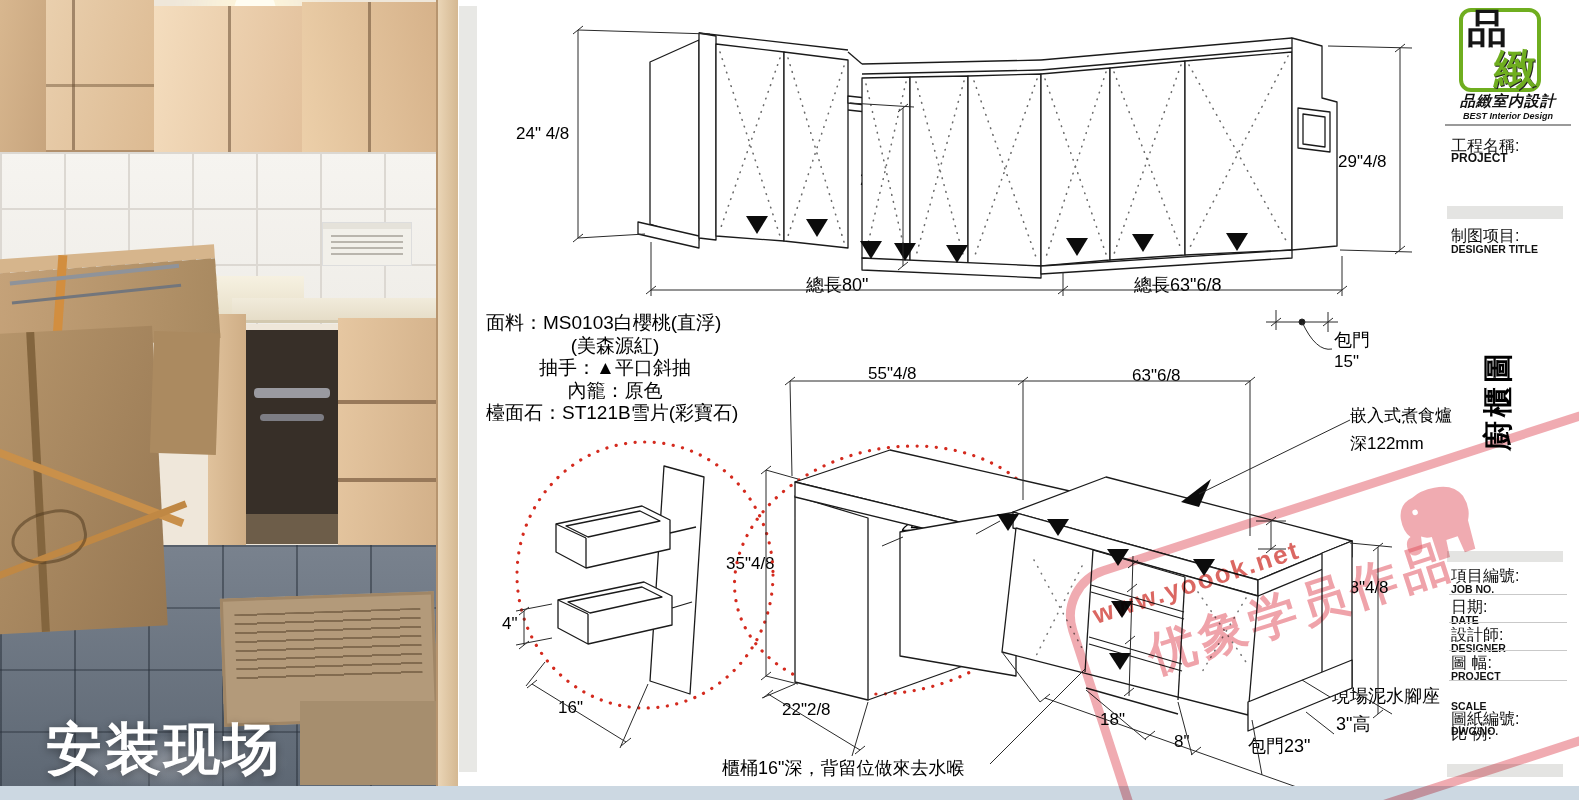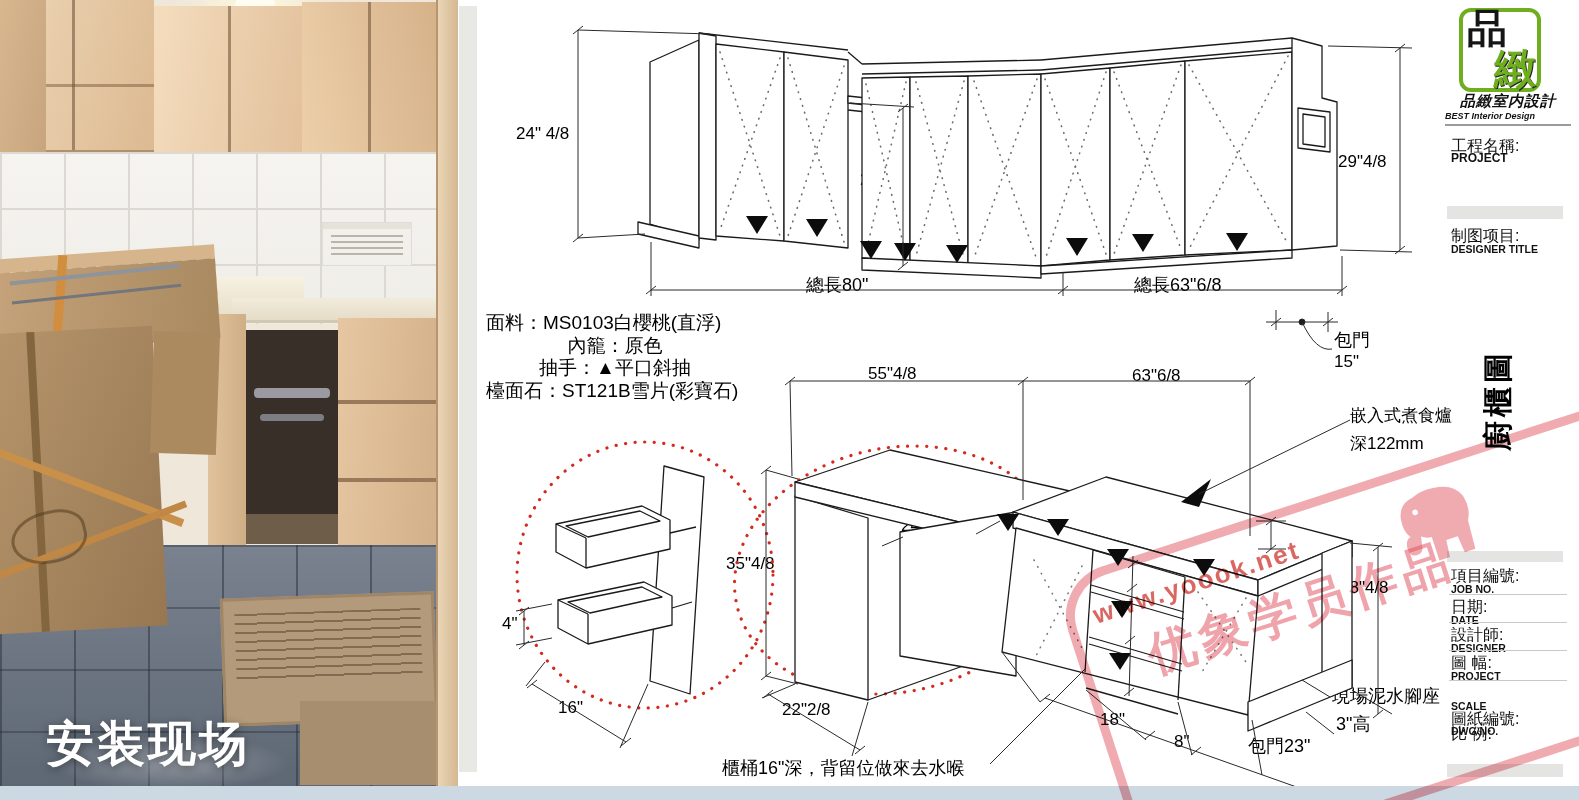--- a/index.html
+++ b/index.html
@@ -61,21 +61,21 @@
                     linear-gradient(180deg,#79828e,#5c6672);}
   .paper{position:absolute;left:222px;top:50px;width:214px;height:128px;background:#b39a7a;transform:rotate(-2deg);
          box-shadow:inset 0 0 0 3px #a08666;}
   .paper::after{content:"";position:absolute;left:14px;top:16px;right:14px;height:70px;
          background:repeating-linear-gradient(180deg,rgba(70,50,28,.45) 0 2px,transparent 2px 9px);}
   .paper2{position:absolute;left:300px;top:156px;width:137px;height:84px;background:#a68e6e;}
   .dust{position:absolute;left:50px;top:190px;width:240px;height:56px;border-radius:50%;
         background:radial-gradient(ellipse at center,rgba(205,205,210,.45),rgba(205,205,210,0) 70%);}
   .door-frame{position:absolute;left:436px;top:0;width:22px;height:800px;
         background:linear-gradient(90deg,#ead5b6,#d2b58e);border-left:2px solid #b7956f;}
-  .ph-caption{position:absolute;left:46px;top:712px;font-size:48px;font-weight:bold;color:#fff;
+  .ph-caption{position:absolute;left:46px;top:712px;font-size:56px;font-weight:bold;color:#fff;
         letter-spacing:3px;text-shadow:0 2px 8px rgba(0,0,0,.4);}
   
   .gray-strip{position:absolute;left:459px;top:6px;width:18px;height:766px;background:#e8e8e5;}
   .bottom-bar{position:absolute;left:0;top:786px;width:1579px;height:14px;background:#ccd8e2;}
   
   .dl{position:absolute;font-size:17px;color:#000;white-space:nowrap;}
   .cjk{font-size:18px;}
   .hob{font-size:17px;}
   .specs{position:absolute;left:486px;top:312px;width:258px;font-size:19px;color:#000;line-height:22.5px;}
   .specs .c{text-align:center;}
@@ -87,21 +87,21 @@
   .stamp-url{position:absolute;left:20px;top:20px;font-size:26px;letter-spacing:2px;color:rgba(205,45,38,.72);font-weight:bold;}
   .stamp-big{position:absolute;left:60px;top:60px;font-size:48px;font-weight:bold;letter-spacing:5px;color:rgba(226,88,100,.55);}
   .stamp-elephant{position:absolute;left:330px;top:0px;width:92px;height:102px;}
   
   .sb{position:absolute;left:1437px;top:0;width:142px;height:800px;background:transparent;color:#111;}
   .logo{position:absolute;left:22px;top:8px;width:74px;height:76px;border:4px solid #6fae1f;border-radius:12px;background:#fff;}
   .logo .c1{position:absolute;left:4px;top:-4px;font-size:40px;font-weight:bold;color:#151515;line-height:1;}
   .logo .c2{position:absolute;right:1px;bottom:-2px;font-size:42px;font-weight:bold;color:#6fae1f;line-height:1;
             text-shadow:1px 1px 0 #222;}
   .sb-co{position:absolute;left:0;top:92px;width:100%;text-align:center;font-size:15px;font-weight:bold;letter-spacing:1px;font-style:italic;}
-  .sb-en{position:absolute;left:8px;top:111px;width:126px;text-align:left;font-size:9px;font-weight:bold;
+  .sb-en{position:absolute;left:8px;top:111px;width:126px;text-align:center;font-size:9px;font-weight:bold;
          font-style:italic;padding-bottom:3px;border-bottom:2px solid #9a9a9a;}
   .f{position:absolute;left:14px;width:120px;}
   .fl{font-size:16px;font-weight:normal;}
   .fe{font-size:10.5px;font-weight:bold;}
   .graybar{position:absolute;left:10px;width:116px;background:#e4e4e2;}
   .hline{position:absolute;left:12px;width:118px;border-top:1px solid #c9c9c9;}
   .side-title{position:absolute;left:1438px;top:384px;width:120px;height:32px;line-height:32px;text-align:center;
          font-size:30px;font-weight:bold;color:#000;letter-spacing:4px;transform:rotate(-90deg);}
 </style>
 </head>
@@ -394,22 +394,23 @@
   <span class="dl" style="left:516px;top:124px">24" 4/8</span>
   <span class="dl" style="left:860px;top:170px">22" 5/8</span>
   <span class="dl" style="left:1338px;top:152px">29"4/8</span>
   <span class="dl cjk" style="left:806px;top:273px">總長80"</span>
   <span class="dl cjk" style="left:1134px;top:273px">總長63"6/8</span>
   <span class="dl cjk" style="left:1334px;top:328px">包門</span>
   <span class="dl" style="left:1334px;top:352px">15"</span>
 
   <div class="specs">
     <div>面料：MS0103白櫻桃(直浮)</div>
+    <div class="c">(美森源紅)</div>
+    <div class="c">抽手：▲平口斜抽</div>
     <div class="c">內籠：原色</div>
-    <div class="c">抽手：▲平口斜抽</div>
     <div>檯面石：ST121B雪片(彩寶石)</div>
   </div>
 
   <span class="dl" style="left:868px;top:364px">55"4/8</span>
   <span class="dl" style="left:1132px;top:366px">63"6/8</span>
   <span class="dl hob" style="left:1350px;top:404px">嵌入式煮食爐</span>
   <span class="dl hob" style="left:1350px;top:432px">深122mm</span>
   <span class="dl" style="left:901px;top:516px">24 4/8"</span>
   <span class="dl" style="left:726px;top:554px">35"4/8</span>
   <span class="dl" style="left:502px;top:614px">4"</span>

